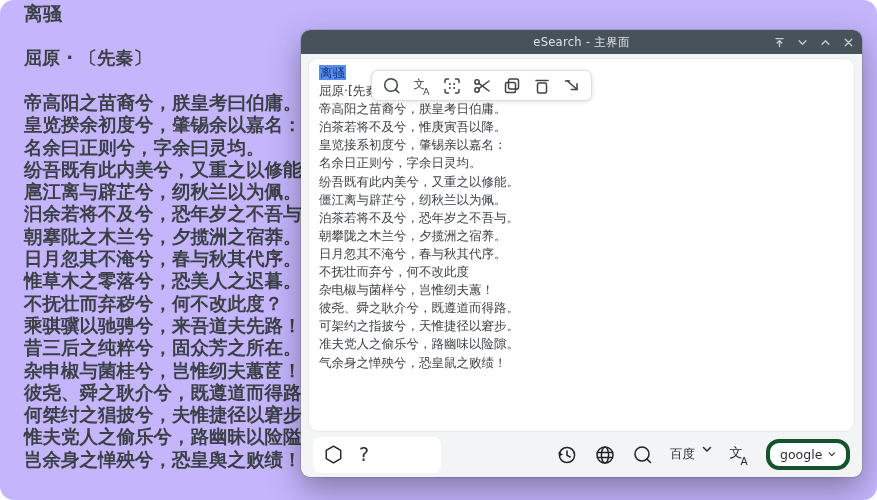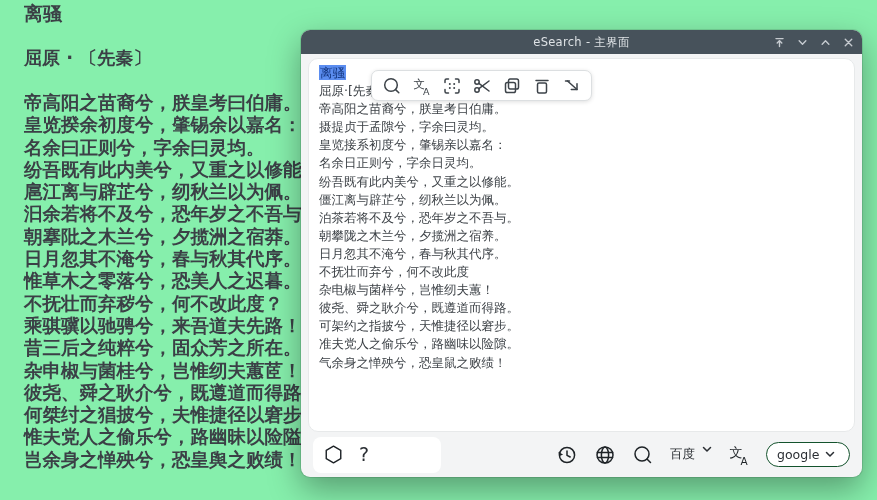--- a/index.html
+++ b/index.html
@@ -1,20 +1,20 @@
 <!DOCTYPE html>
 <html><head>
 <meta charset="utf-8">
 <style>
   html,body{margin:0;padding:0;}
   body{
     width:877px;height:500px;overflow:hidden;
     font-family:"DejaVu Sans","Liberation Sans",sans-serif;
   }
-  .stage{position:relative;width:877px;height:500px;background:#86efac;}
+  .stage{position:relative;width:877px;height:500px;background:#c4b5fd;border-radius:14px;}
 
   
   .doc{position:absolute;left:24px;top:0;color:#3b4046;}
   .doc-title{position:absolute;left:0;top:1px;font-size:19px;font-weight:700;white-space:nowrap;}
   .doc-author{position:absolute;left:0;top:46px;font-size:18px;font-weight:600;white-space:nowrap;}
   .doc-body{position:absolute;left:0;top:92px;}
   .doc-line{font-size:18.5px;line-height:22.3px;font-weight:600;white-space:nowrap;}
 
   
   .win{
@@ -49,21 +49,21 @@
   .bb-left{
     display:flex;align-items:center;gap:15px;background:#fff;border-radius:8px;
     height:36px;width:128px;box-sizing:border-box;padding:0 10px;
   }
   .bb-right{display:flex;align-items:center;gap:16px;}
   .bb-btn{display:flex;align-items:center;justify-content:center;color:#1e2327;cursor:pointer;}
   .help{font-size:19px;color:#2a2e33;font-weight:500;cursor:pointer;line-height:1;}
   .engine{display:flex;align-items:flex-start;gap:7px;font-size:12.5px;color:#2a2e33;cursor:pointer;}
   .translator{
     display:flex;align-items:center;justify-content:flex-start;gap:6px;
-    background:#fff;border:1px solid #14532d;border-radius:13px;
+    background:#fff;border:4px solid #14532d;border-radius:13px;
     padding:4px 10px;width:84px;box-sizing:border-box;
     font-size:12.5px;color:#2a2e33;cursor:pointer;
   }
 
   
   svg{fill:none;stroke:currentColor;stroke-width:1.5;stroke-linecap:round;stroke-linejoin:round;display:block;}
   svg .f{fill:currentColor;stroke:none;}
   svg text{stroke:none;fill:currentColor;font-family:"DejaVu Sans","Liberation Sans",sans-serif;}
 </style>
 </head>
@@ -123,21 +123,21 @@
             </svg>
         </div>
       </div>
     </div>
 
     <div class="panel">
       <div class="ocr-line"><span class="sel">离骚</span></div>
       <div class="ocr-line">屈原·[先秦]</div>
       <div id="ocr-lines">
           <div class="ocr-line">帝高阳之苗裔兮，朕皇考日伯庸。</div>
-          <div class="ocr-line">摄提贞于孟隙兮，字余曰灵均。</div>
+          <div class="ocr-line">泊茶若将不及兮，惟庚寅吾以降。</div>
           <div class="ocr-line">皇览接系初度兮，肇锡亲以嘉名：</div>
           <div class="ocr-line">名余日正则兮，字余日灵均。</div>
           <div class="ocr-line">纷吾既有此内美兮，又重之以修能。</div>
           <div class="ocr-line">僵江离与辟芷兮，纫秋兰以为佩。</div>
           <div class="ocr-line">泊茶若将不及兮，恐年岁之不吾与。</div>
           <div class="ocr-line">朝攀陇之木兰兮，夕揽洲之宿养。</div>
           <div class="ocr-line">日月忽其不淹兮，春与秋其代序。</div>
           <div class="ocr-line">不抚壮而弃兮，何不改此度</div>
           <div class="ocr-line">杂电椒与菌样兮，岂惟纫夫蕙！</div>
           <div class="ocr-line">彼尧、舜之耿介兮，既遵道而得路。</div>

